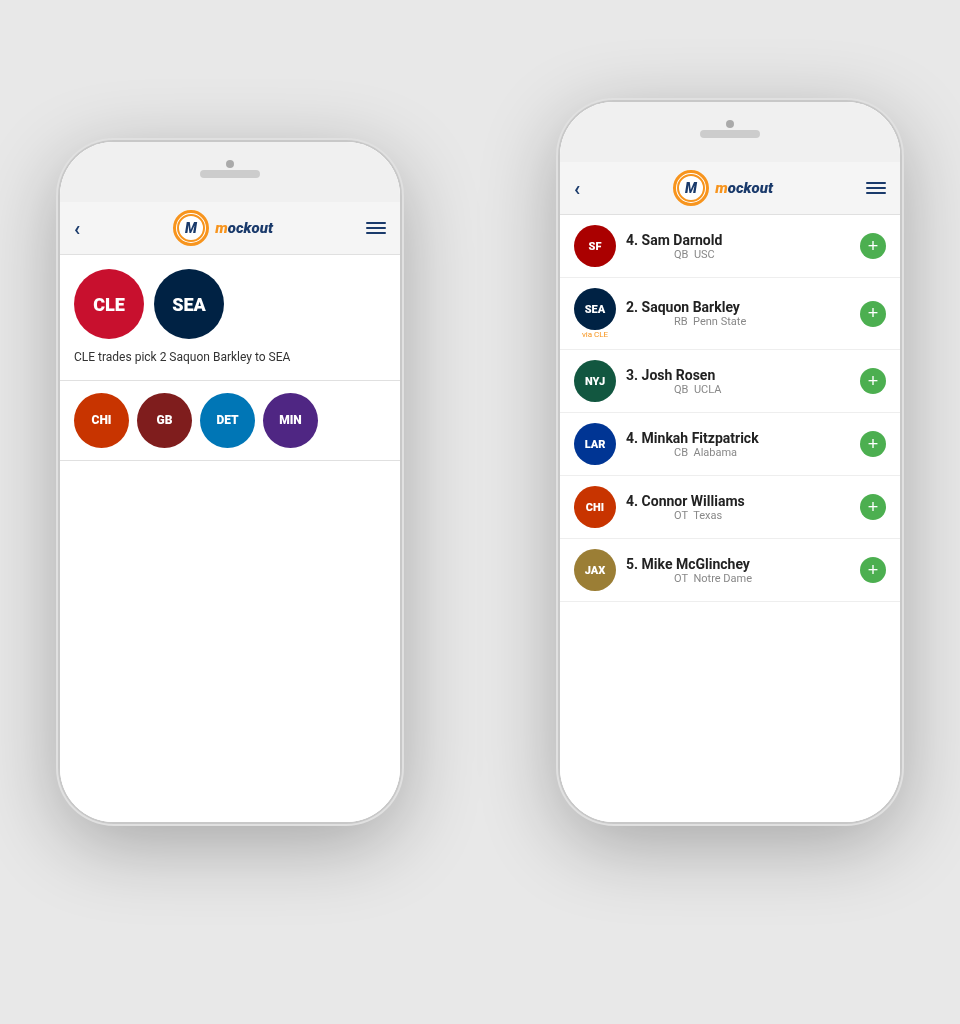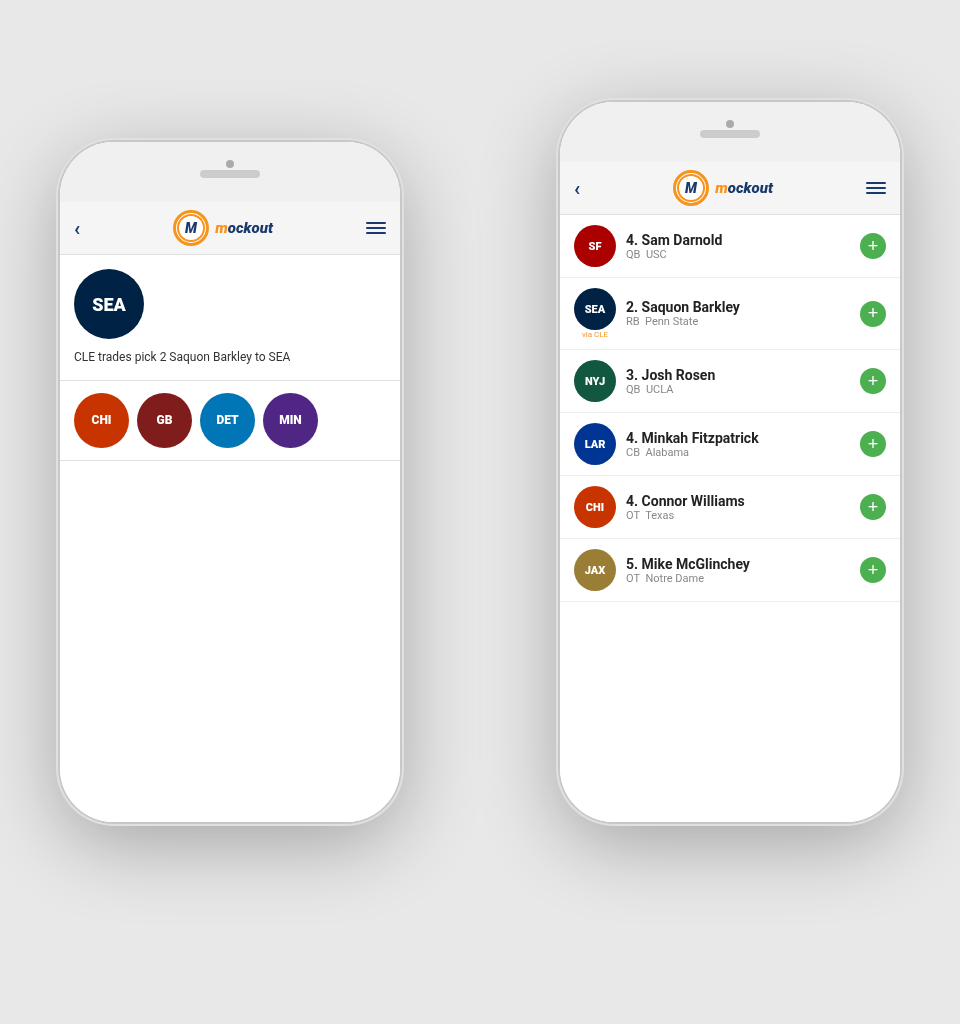--- a/index.html
+++ b/index.html
@@ -298,20 +298,21 @@
 
     .player-name {
       font-size: 14px;
       font-weight: 700;
       color: #222;
     }
 
     .player-detail {
       font-size: 11px;
       color: #888;
+      margin-left: 48px;
     }
 
     .add-btn {
       width: 26px;
       height: 26px;
       background: #4caf50;
       border-radius: 50%;
       display: flex;
       align-items: center;
       justify-content: center;
@@ -358,20 +359,21 @@
           </div>
           <div class="menu-btn">
             <div class="menu-line"></div>
             <div class="menu-line"></div>
             <div class="menu-line"></div>
           </div>
         </div>
 
         <div class="trade-card">
           <div class="team-bubbles">
+            <div class="team-bubble bubble-cle">CLE</div>
             <div class="team-bubble bubble-sea">SEA</div>
           </div>
           <div class="trade-description">CLE trades pick 2 Saquon Barkley to SEA</div>
         </div>
 
 
         <div class="teams-row">
           <div class="team-bubble-sm bubble-chi">CHI</div>
           <div class="team-bubble-sm bubble-gb">GB</div>
           <div class="team-bubble-sm bubble-det">DET</div>

